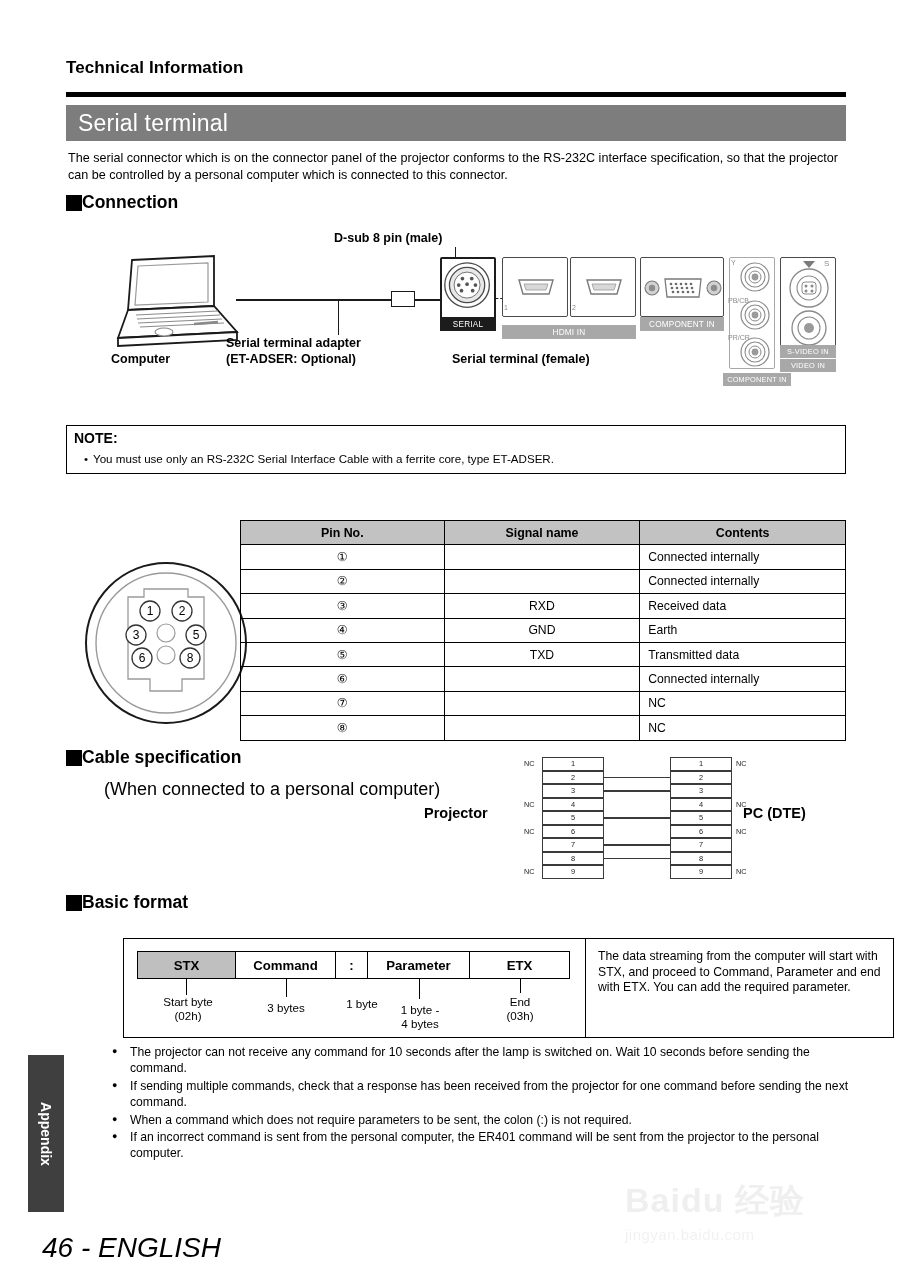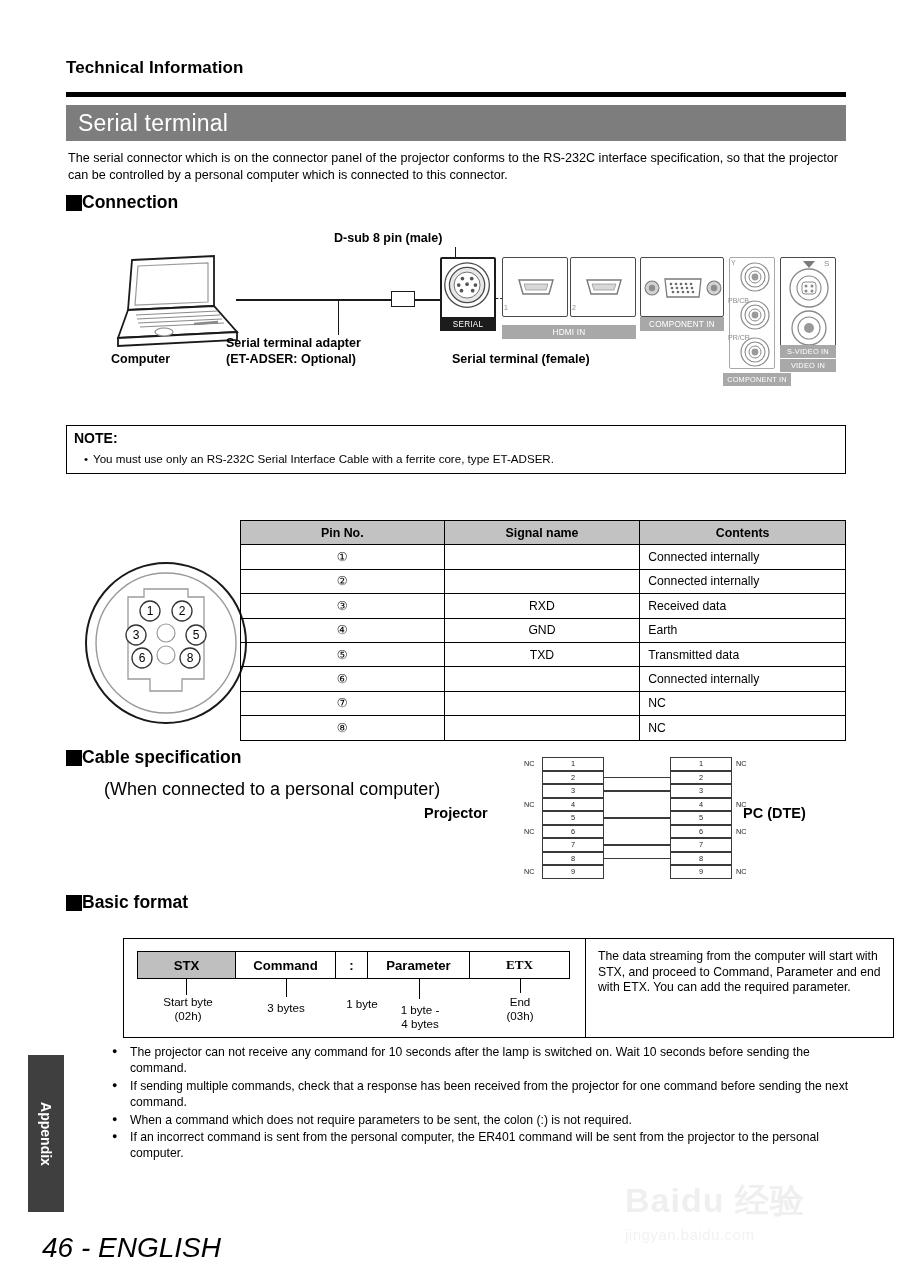--- a/index.html
+++ b/index.html
@@ -446,21 +446,21 @@
 
   <div class="fmtbox">
     <div class="fmtdiv"></div>
     <table class="fmt-table">
       <tbody>
           <tr>
         <td style="width:98px; background:#bfbfbf;">STX</td>
         <td style="width:100px;">Command</td>
         <td style="width:32px;">:</td>
         <td style="width:102px;">Parameter</td>
-        <td style="width:100px;font-family:Liberation Serif, serif;">ETX</td>
+        <td style="width:100px;">ETX</td>
       </tr>
     </tbody>
       </table>
 
     <div class="tick" style="left:62px;  top:40px; height:16px;"></div>
     <div class="tick" style="left:162px; top:40px; height:18px;"></div>
     <div class="tick" style="left:295px; top:40px; height:20px;"></div>
     <div class="tick" style="left:396px; top:40px; height:14px;"></div>
 
     <div class="ann" style="left:18px; top:56px; width:92px;">Start byte</div>

